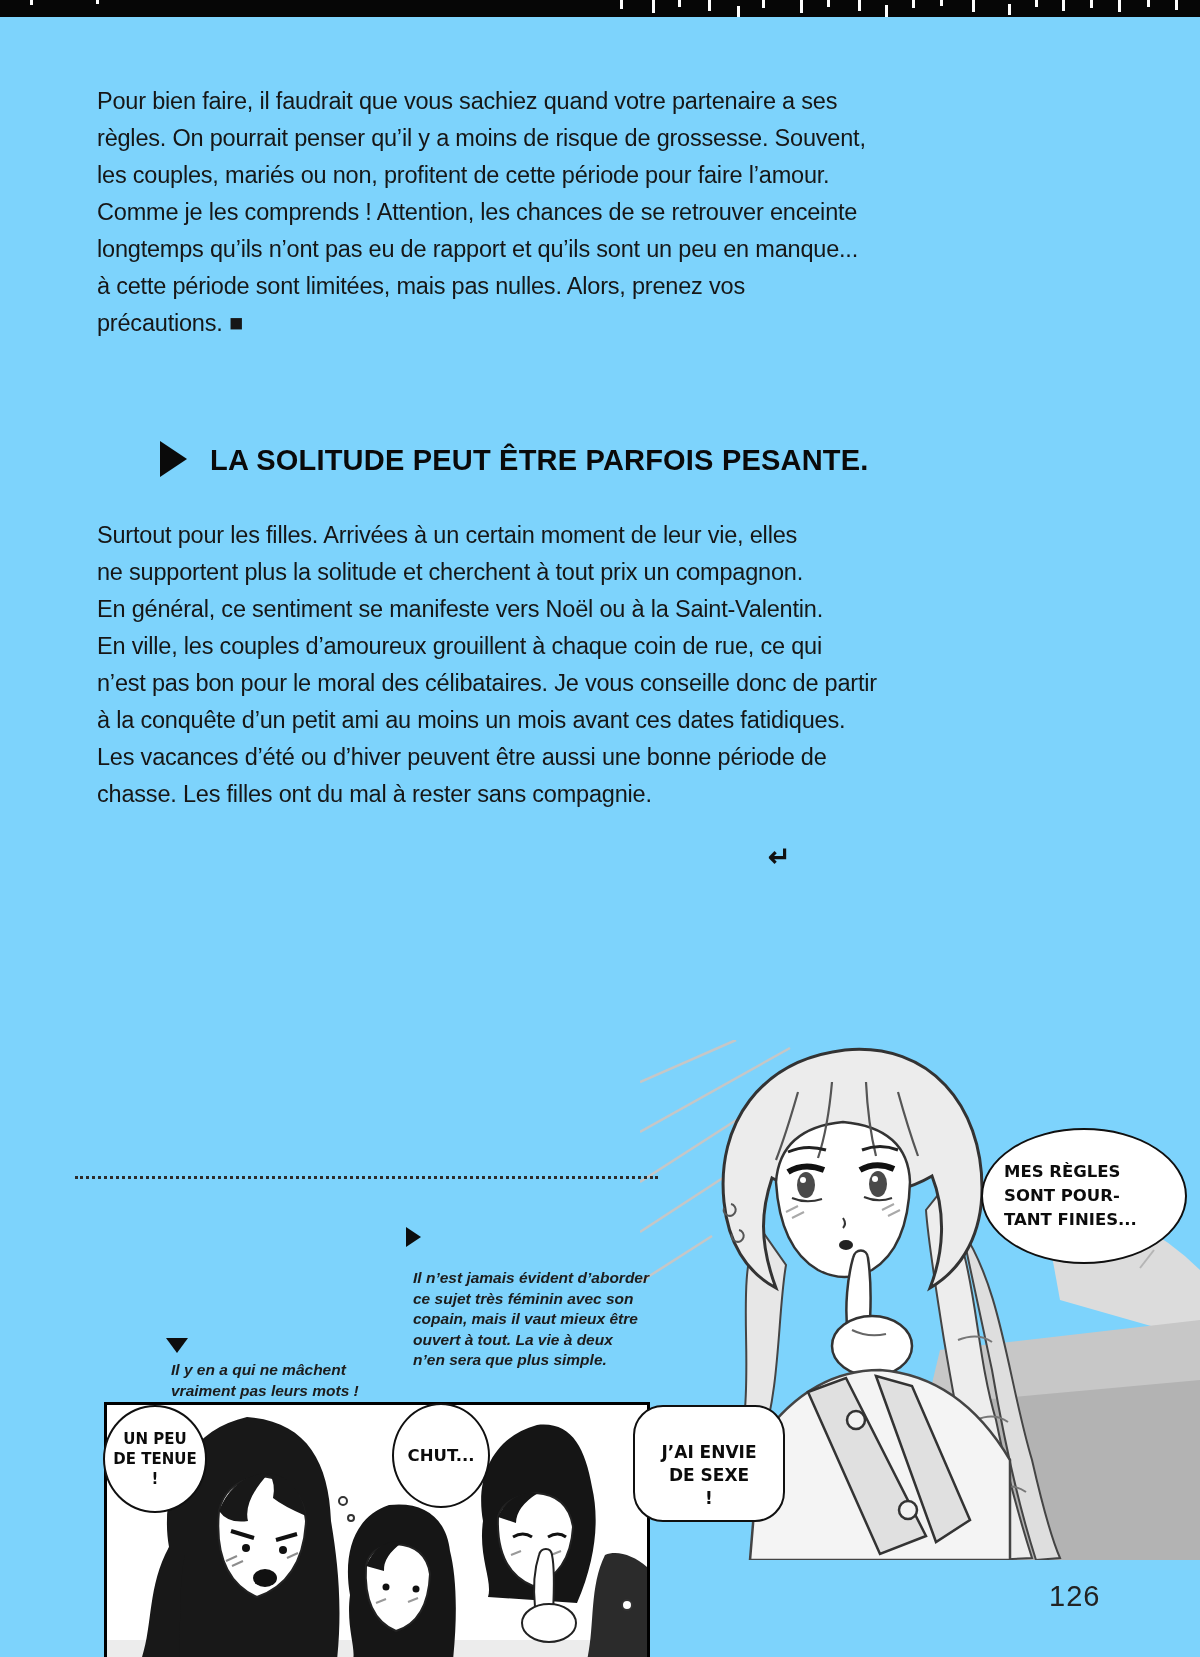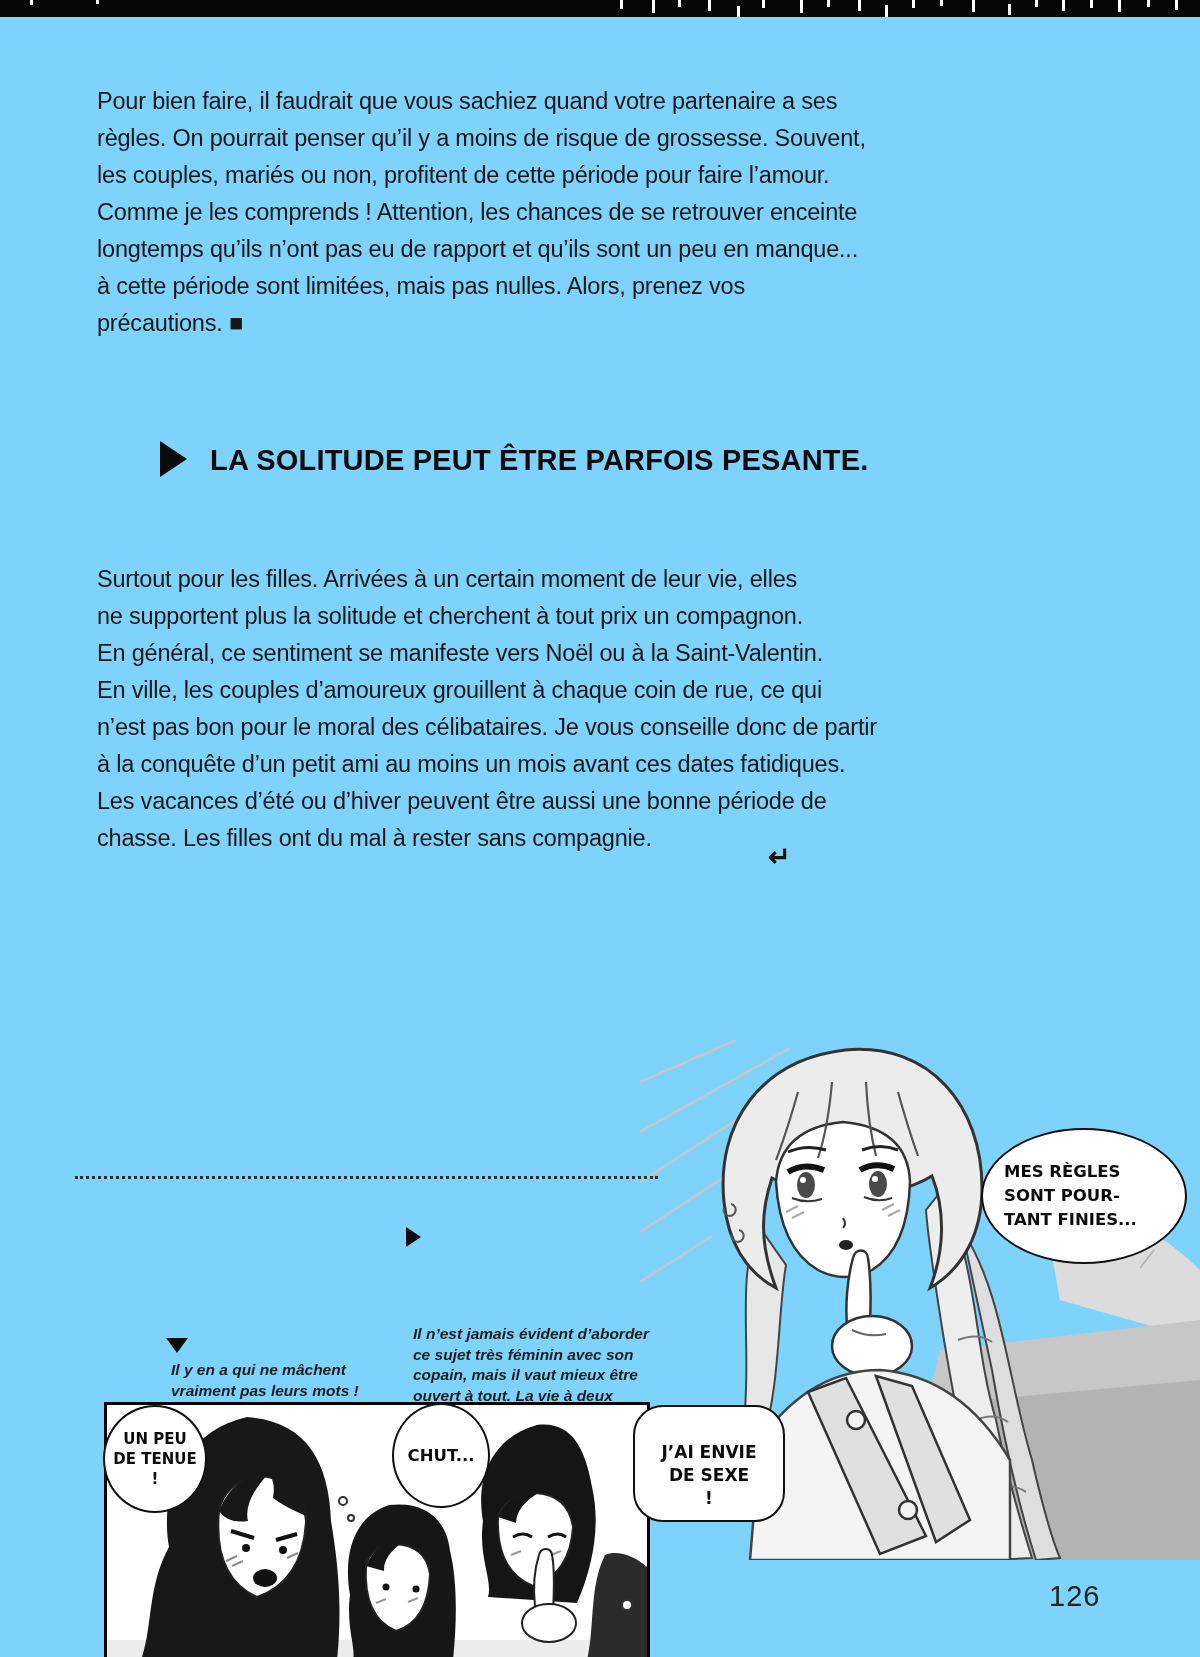--- a/index.html
+++ b/index.html
@@ -10,21 +10,21 @@
   }
   
   .topbar{position:absolute;left:0;top:0;width:1200px;height:17px;background:#060606;}
   .topbar span{position:absolute;background:#fdfdfd;width:3px;}
 
   
   .para{position:absolute;font-size:23.5px;line-height:37px;letter-spacing:-0.2px;
         color:#161616;white-space:nowrap;}
   .para .ln{height:37px;}
   .p1{left:97px;top:83px;}
-  .p2{left:97px;top:517px;margin-top:44px;}
+  .p2{left:97px;top:517px;}
 
   
   .heading{position:absolute;left:160px;top:441px;display:flex;align-items:flex-end;}
   .tri-right-big{width:0;height:0;border-left:27px solid #0a0a0a;
       border-top:18px solid transparent;border-bottom:18px solid transparent;}
   .heading .htxt{margin-left:23px;font-size:29px;font-weight:bold;letter-spacing:0.2px;
       color:#0a0a0a;white-space:nowrap;}
 
   .return-sym{position:absolute;left:768px;top:841px;font-size:27px;font-weight:bold;color:#111;}
 
@@ -207,21 +207,21 @@
 
   <div class="bubble b-regles">
     <div class="bln">MES RÈGLES</div>
     <div class="bln">SONT POUR-</div>
     <div class="bln">TANT FINIES...</div>
   </div>
 
   <div class="dotline"></div>
 
   <span class="tri-right-small" style="left:406px;top:1227px;"></span>
-  <div class="caption" style="left:413px;top:1324px;">
+  <div class="caption" style="left:413px;top:1268px;">
     <div>Il n’est jamais évident d’aborder</div>
     <div>ce sujet très féminin avec son</div>
     <div>copain, mais il vaut mieux être</div>
     <div>ouvert à tout. La vie à deux</div>
     <div>n’en sera que plus simple.</div>
   </div>
 
   <span class="tri-down-small" style="left:166px;top:1338px;"></span>
   <div class="caption" style="left:171px;top:1360px;">
     <div>Il y en a qui ne mâchent</div>

